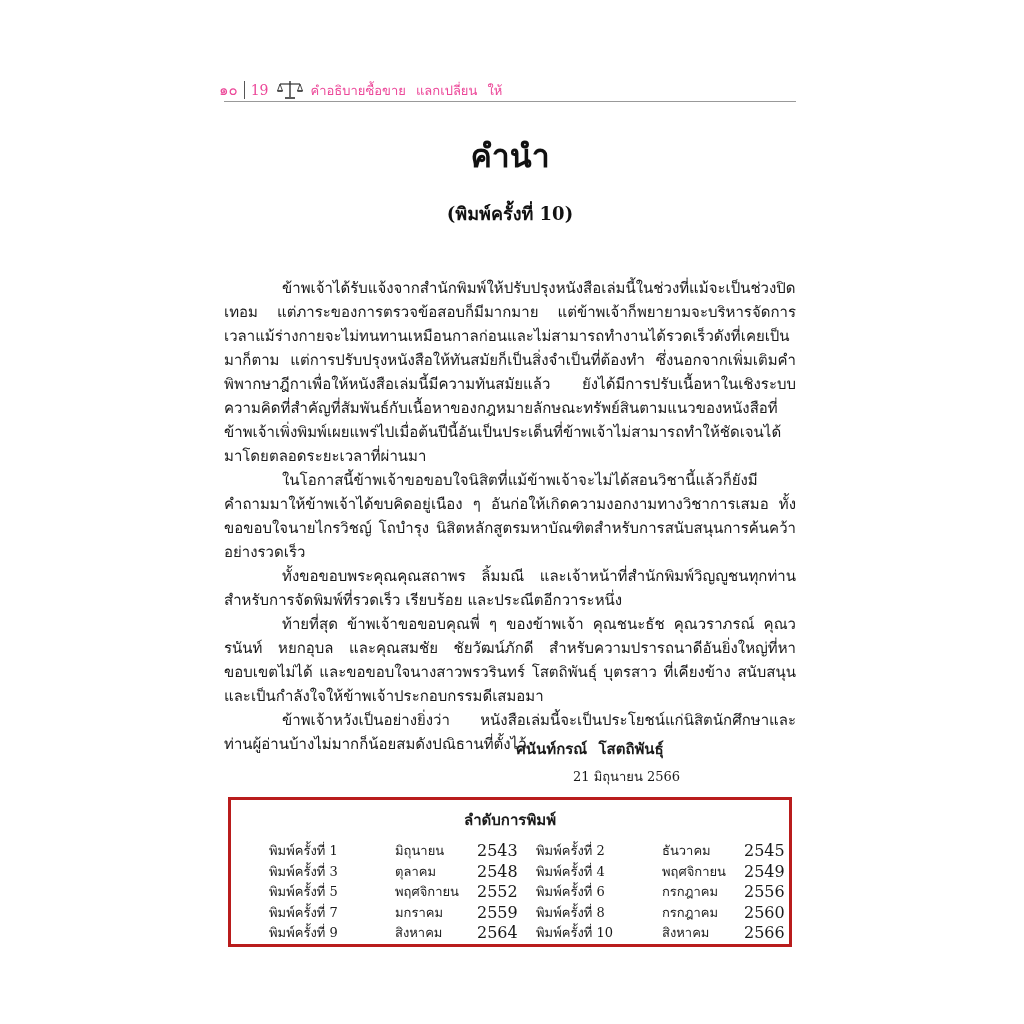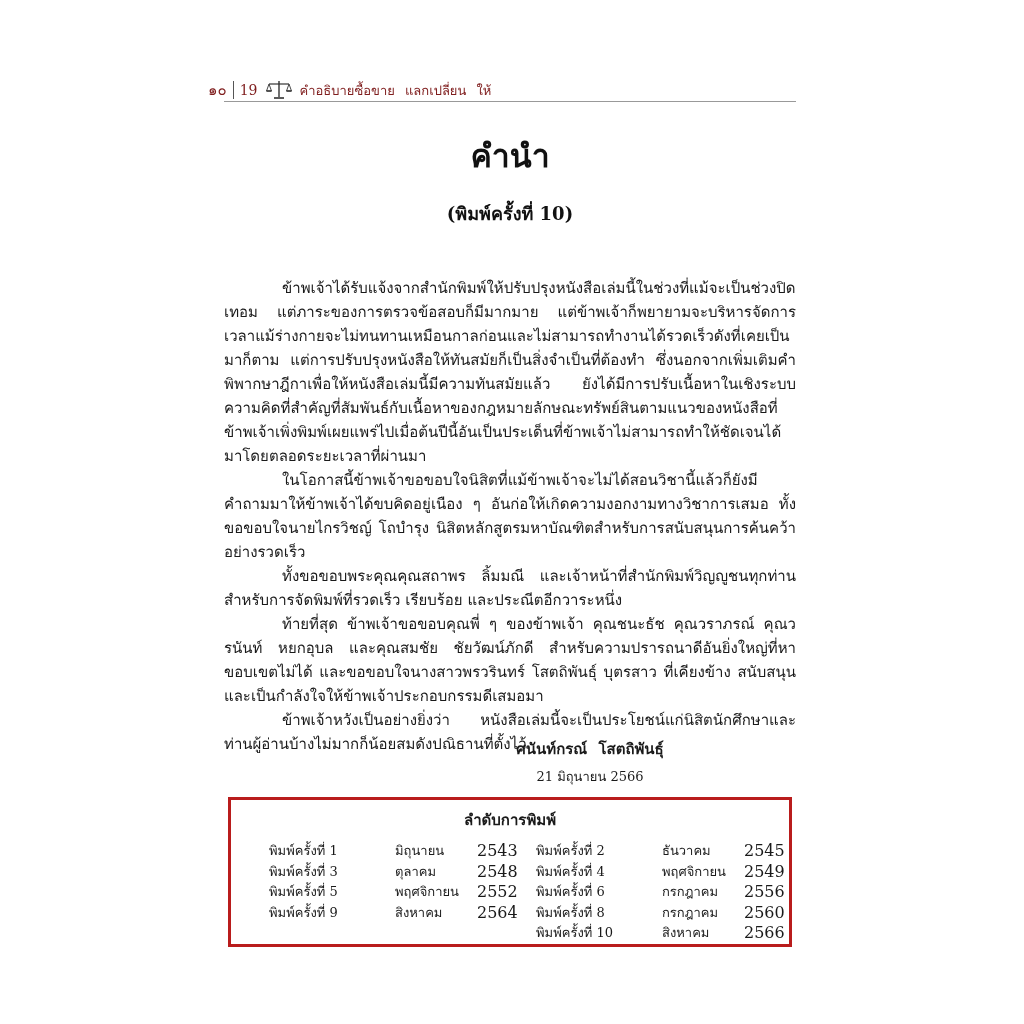--- a/index.html
+++ b/index.html
@@ -15,28 +15,28 @@
       font-family: "DejaVu Serif", "Liberation Serif", serif;
       color: #1a1a1a;
     }
     .page {
       position: absolute;
       left: 0; top: 0;
       width: 1024px; height: 1024px;
     }
     .running-header {
       position: absolute;
-      left: 208px;
+      left: 219px;
       top: 79px;
       width: 572px;
       height: 22px;
       display: flex;
       align-items: center;
       font-size: 14px;
-      color: #7f1d1d;
+      color: #ec4899;
     }
     .running-header .thai-num {
       font-size: 15px;
       padding-right: 6px;
     }
     .running-header .vbar {
       width: 1px;
       height: 18px;
       background: #555;
       margin-right: 6px;
@@ -110,20 +110,21 @@
       font-weight: bold;
       display: block;
       height: 26px;
       line-height: 26px;
       word-spacing: 6px;
     }
     .signature .sig-date {
       font-size: 13px;
       display: block;
       margin-top: 4px;
+      text-align: right;
     }
     .print-box {
       position: absolute;
       left: 228px;
       top: 797px;
       width: 564px;
       height: 150px;
       border: 3px solid #b91c1c;
       box-sizing: border-box;
     }
@@ -202,20 +203,25 @@
         <span class="c-ed">พิมพ์ครั้งที่ 3</span>
         <span class="c-month">ตุลาคม</span>
         <span class="c-year">2548</span>
       </div>
       <div class="print-row">
         <span class="c-ed">พิมพ์ครั้งที่ 5</span>
         <span class="c-month">พฤศจิกายน</span>
         <span class="c-year">2552</span>
       </div>
       <div class="print-row">
+        <span class="c-ed">พิมพ์ครั้งที่ 7</span>
+        <span class="c-month">มกราคม</span>
+        <span class="c-year">2559</span>
+      </div>
+      <div class="print-row">
         <span class="c-ed">พิมพ์ครั้งที่ 9</span>
         <span class="c-month">สิงหาคม</span>
         <span class="c-year">2564</span>
       </div>
     </div>
 
     <div class="print-col right">
       <div class="print-row">
         <span class="c-ed">พิมพ์ครั้งที่ 2</span>
         <span class="c-month">ธันวาคม</span>

